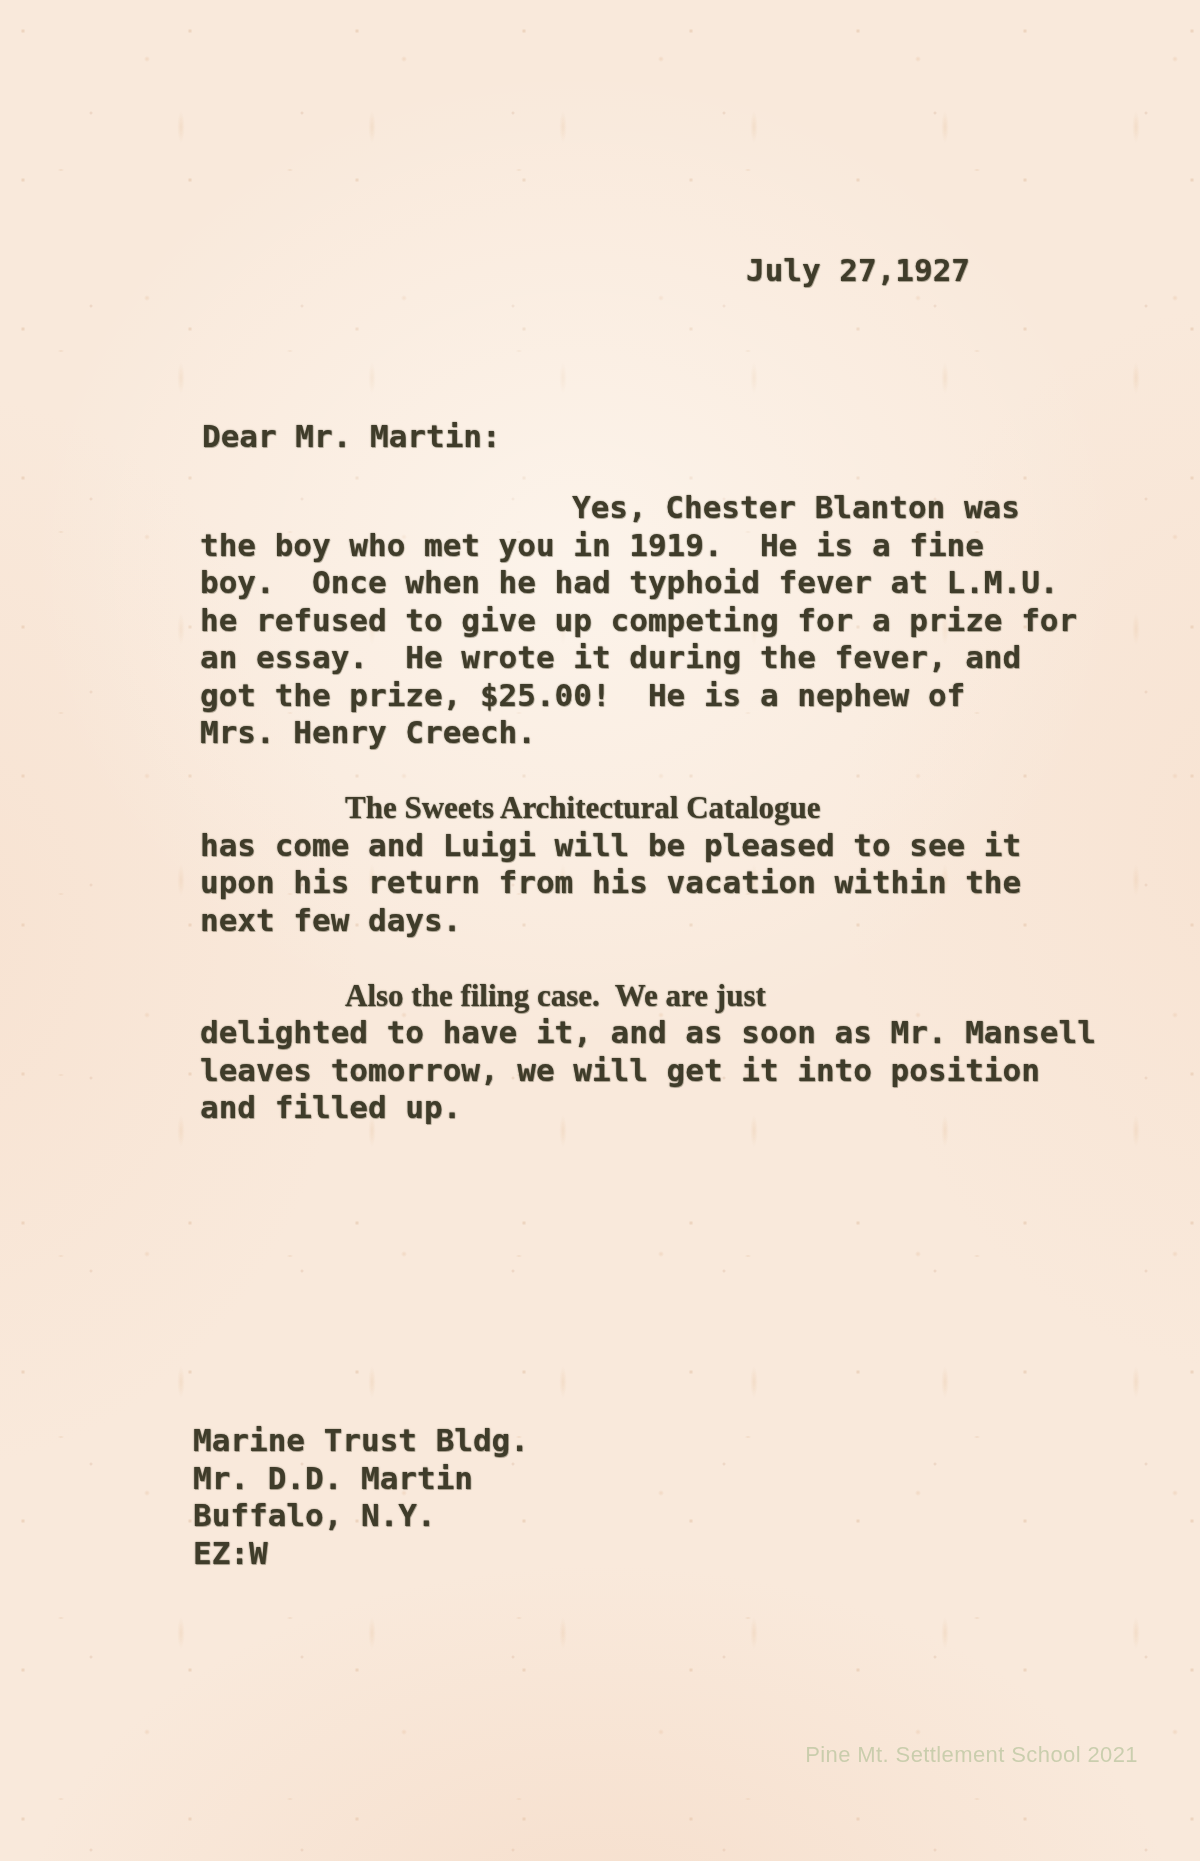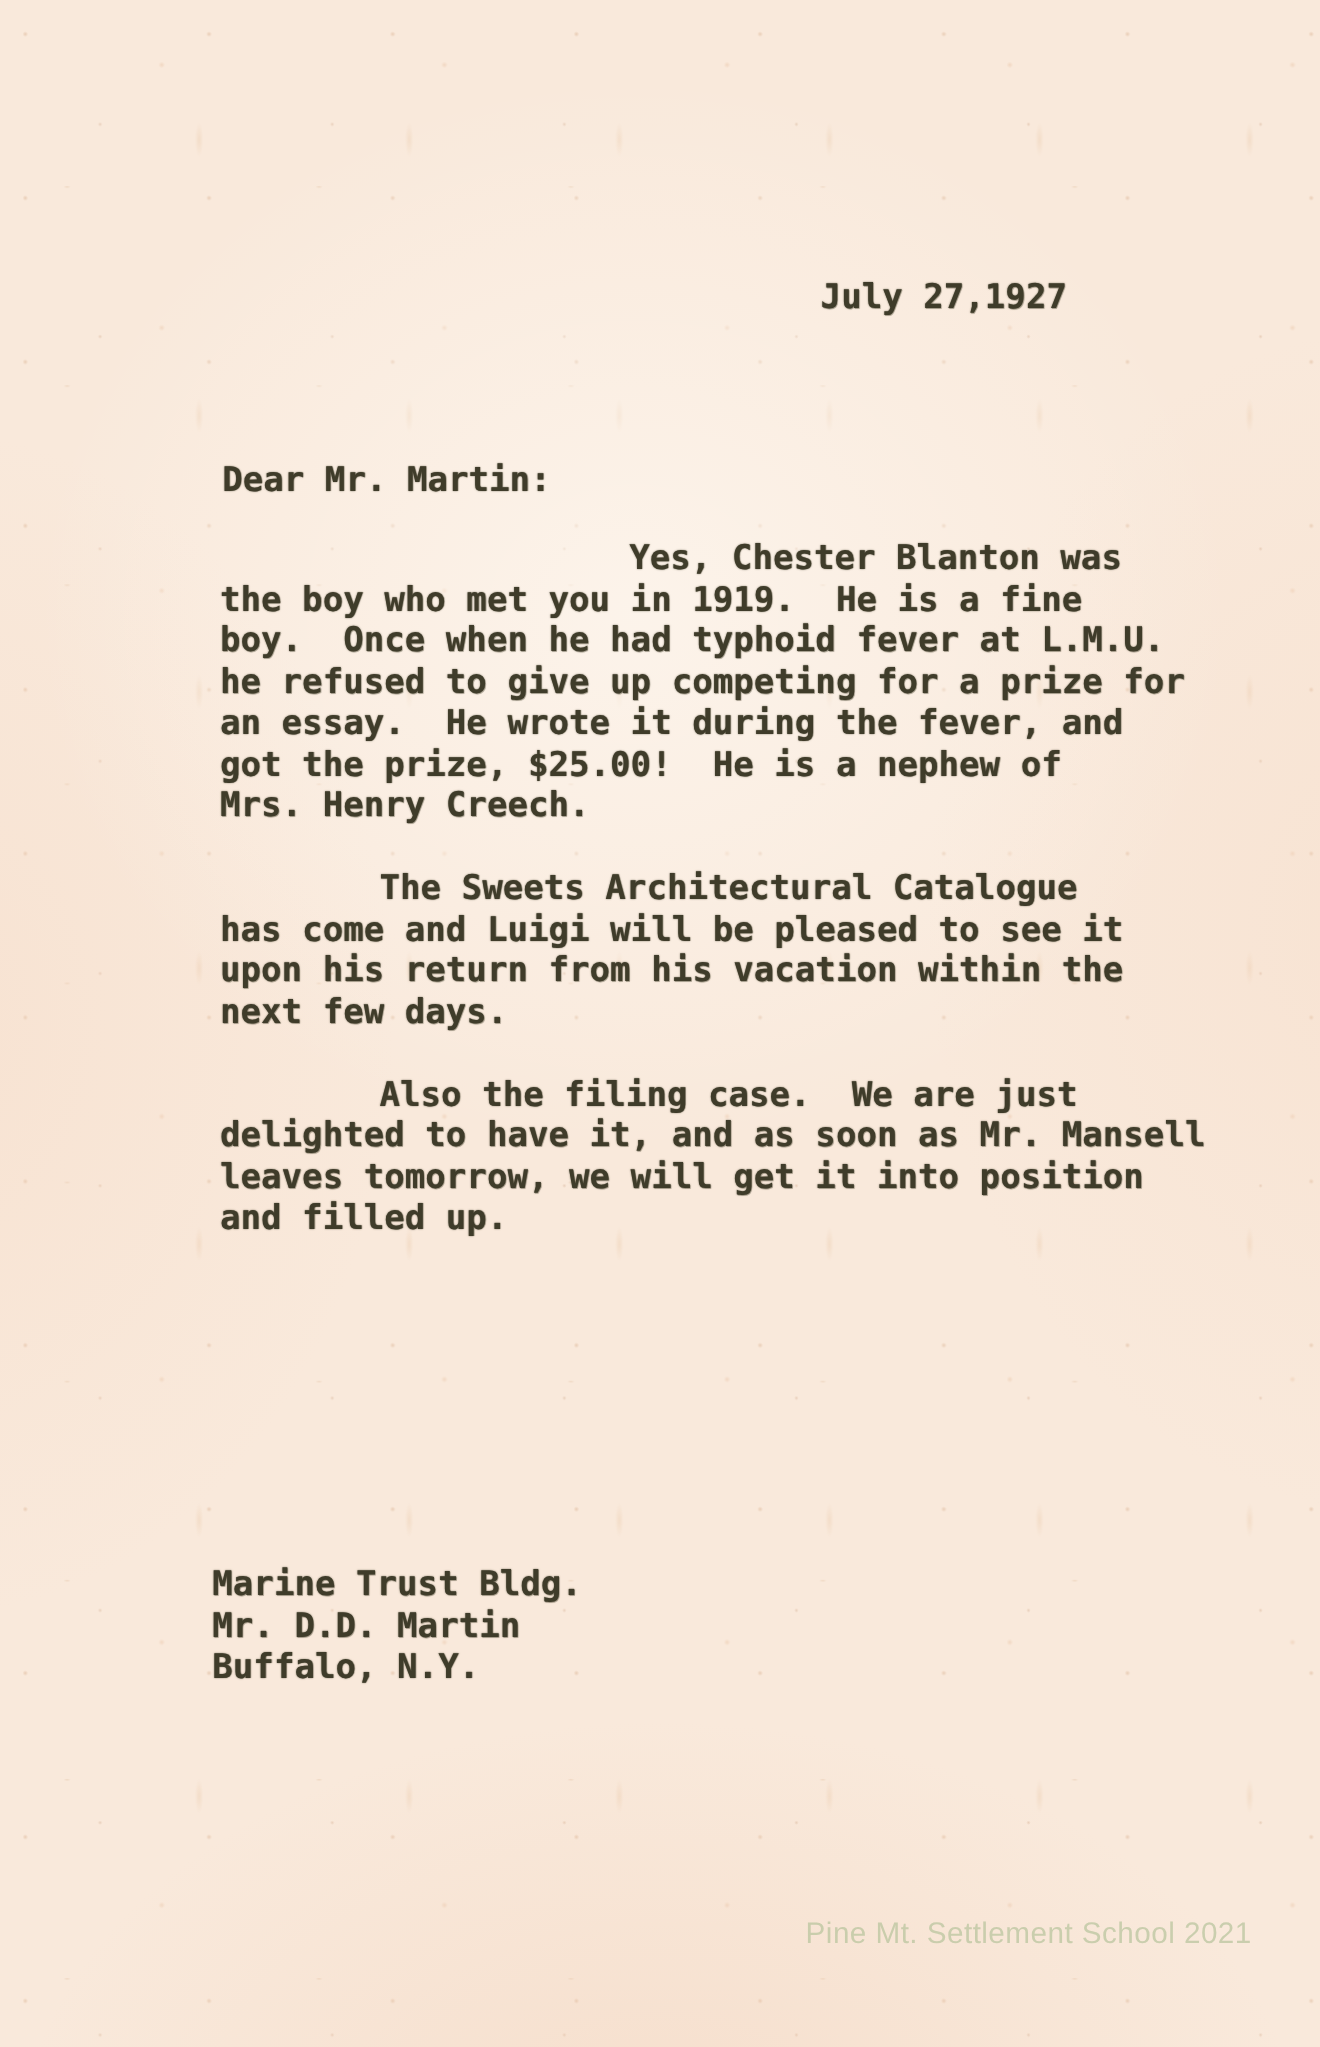--- a/index.html
+++ b/index.html
@@ -46,45 +46,45 @@
   }
 
   .date{left:746px;top:252px;}
   .salutation{left:202px;top:418px;}
 
   .body-block{left:200px;top:489px;width:910px;}
   .para{margin-bottom:37.5px;}
   .para:last-child{margin-bottom:0;}
   .para-0 .line.first{padding-left:372px;}
   .para-1 .line.first,
-  .para-2 .line.first{padding-left:145px;}
+  .para-2 .line.first{padding-left:145px;font-family:Liberation Serif, serif;}
 
   .closing{left:503px;top:1158px;}
   .footer-block{left:193px;top:1422px;}
 
   .watermark{
     position:absolute;
     top:1742px;right:62px;
     font-family:"Liberation Sans","DejaVu Sans",sans-serif;
-    font-size:27px;
+    font-size:22px;
     letter-spacing:0.4px;
     color:var(--wm);
     opacity:0.62;
     white-space:pre;
   }
 </style>
 </head>
 <body>
 
 <div class="paper">
 
   <div class="type date">July 27,1927</div>
 
   <div class="type salutation">Dear Mr. Martin:</div>
 
   <div class="type body-block" id="body-block"><div class="para para-0"><div class="line first">Yes, Chester Blanton was</div><div class="line">the boy who met you in 1919.  He is a fine</div><div class="line">boy.  Once when he had typhoid fever at L.M.U.</div><div class="line">he refused to give up competing for a prize for</div><div class="line">an essay.  He wrote it during the fever, and</div><div class="line">got the prize, $25.00!  He is a nephew of</div><div class="line">Mrs. Henry Creech.</div></div><div class="para para-1"><div class="line first">The Sweets Architectural Catalogue</div><div class="line">has come and Luigi will be pleased to see it</div><div class="line">upon his return from his vacation within the</div><div class="line">next few days.</div></div><div class="para para-2"><div class="line first">Also the filing case.  We are just</div><div class="line">delighted to have it, and as soon as Mr. Mansell</div><div class="line">leaves tomorrow, we will get it into position</div><div class="line">and filled up.</div></div></div>
 
 
-  <div class="type footer-block" id="footer-block"><div class="line">Marine Trust Bldg.</div><div class="line">Mr. D.D. Martin</div><div class="line">Buffalo, N.Y.</div></div>
+  <div class="type footer-block" id="footer-block"><div class="line">Marine Trust Bldg.</div><div class="line">Mr. D.D. Martin</div><div class="line">Buffalo, N.Y.</div><div class="line">EZ:W</div></div>
 
   <div class="watermark">Pine Mt. Settlement School 2021</div>
 
 </div>
 
 </body></html>

